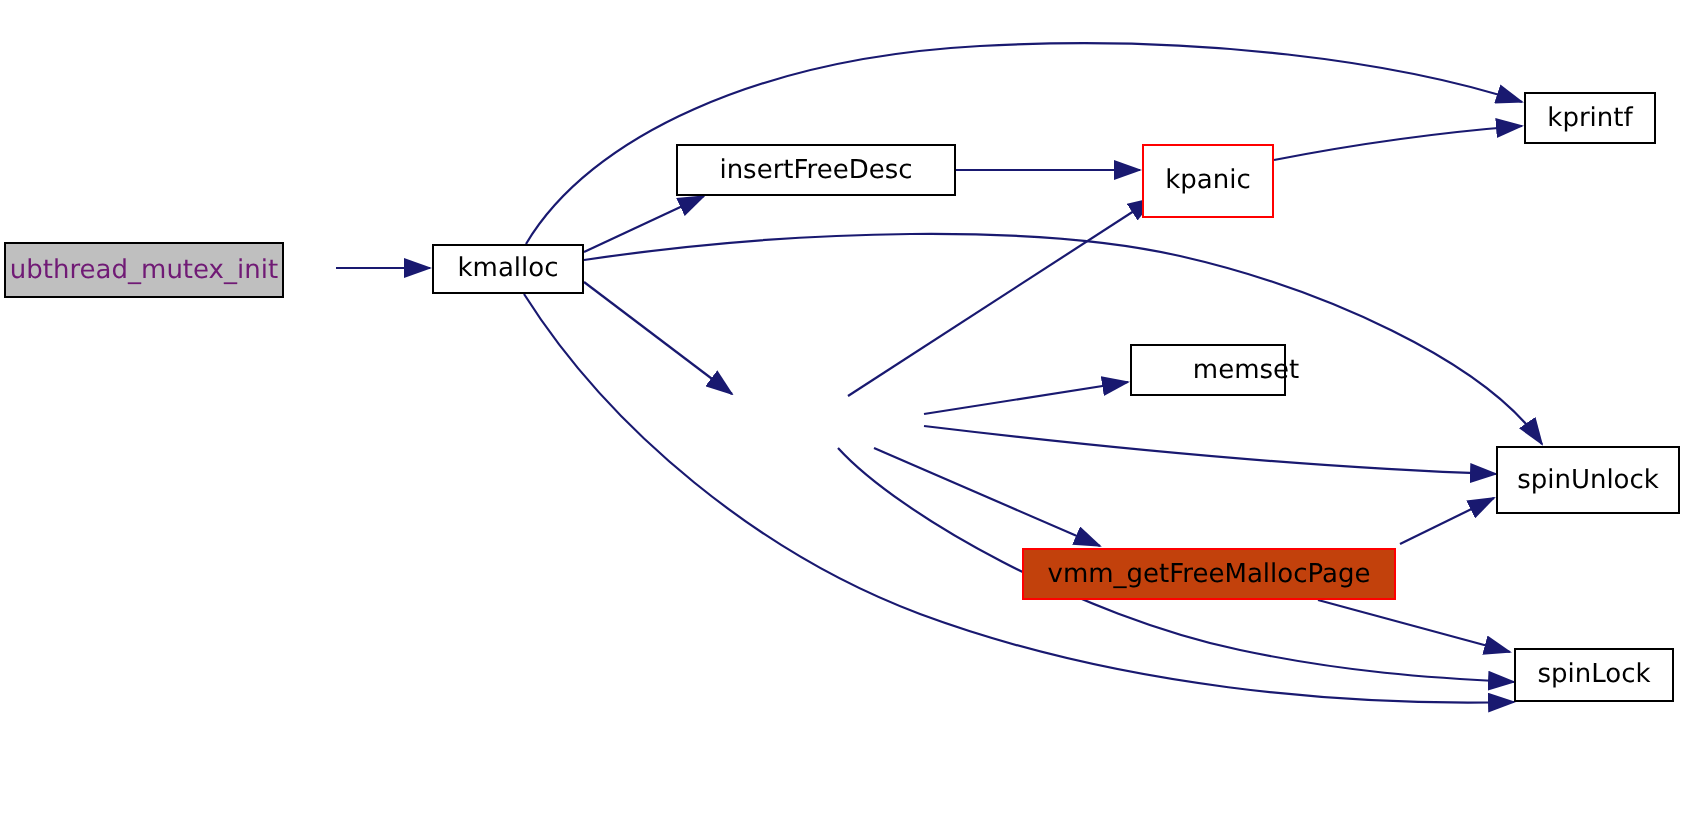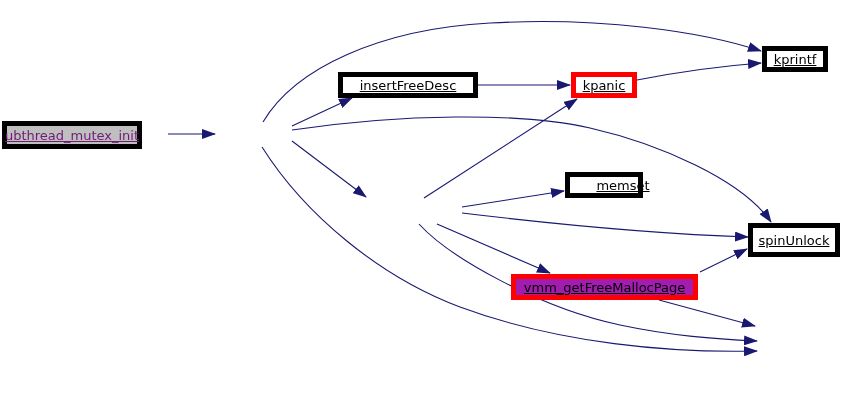--- a/index.html
+++ b/index.html
@@ -10,26 +10,25 @@
     font-family:"DejaVu Sans","Liberation Sans",sans-serif;
     overflow:hidden;
   }
   .edge-layer{
     position:absolute;left:0;top:0;width:848px;height:407px;
   }
   .node-layer{position:absolute;left:0;top:0;width:848px;height:407px;}
   .node{
     position:absolute;
     box-sizing:border-box;
-    border:5px solid #8b5cf6;
+    border:1px solid #8b5cf6;
     background:#fff;
     display:flex;align-items:center;justify-content:center;
     font-size:13px;line-height:1;color:#000;
     white-space:nowrap;
-    text-decoration:underline;
   }
   .node[data-interactable="true"]{cursor:pointer;}
 </style>
 </head>
 <body>
 
 <div class="canvas" data-interactable="false">
   <svg class="edge-layer" id="edge-layer" data-interactable="false" viewBox="0 0 848 407" xmlns="http://www.w3.org/2000/svg">
       <defs>
         <marker id="arrowhead" viewBox="0 0 14 10" refX="13" refY="5" markerWidth="14" markerHeight="10" markerUnits="userSpaceOnUse" orient="auto">
@@ -47,20 +46,22 @@
       <path d="M424,198 L577,99" fill="none" stroke="#191970" stroke-width="1.1" marker-end="url(#arrowhead)" data-interactable="false"></path>
       <path d="M462,207 L564,191" fill="none" stroke="#191970" stroke-width="1.1" marker-end="url(#arrowhead)" data-interactable="false"></path>
       <path d="M462,213 C570,226 660,234 748,237" fill="none" stroke="#191970" stroke-width="1.1" marker-end="url(#arrowhead)" data-interactable="false"></path>
       <path d="M437,224 L550,273" fill="none" stroke="#191970" stroke-width="1.1" marker-end="url(#arrowhead)" data-interactable="false"></path>
       <path d="M419,224 C450,258 540,308 620,325 C672,336 715,339 757,341" fill="none" stroke="#191970" stroke-width="1.1" marker-end="url(#arrowhead)" data-interactable="false"></path>
       <path d="M700,272 L747,249" fill="none" stroke="#191970" stroke-width="1.1" marker-end="url(#arrowhead)" data-interactable="false"></path>
       <path d="M659,300 L755,326" fill="none" stroke="#191970" stroke-width="1.1" marker-end="url(#arrowhead)" data-interactable="false"></path>
     </svg>
   <div class="node-layer" id="node-layer" data-interactable="false">
       <div class="node" data-interactable="false" style="left: 2px; top: 121px; width: 140px; height: 28px; background: rgb(191, 191, 191); border-color: rgb(0, 0, 0); color: #701a75;">ubthread_mutex_init</div>
+      <div class="node" data-interactable="true" style="left: 216px; top: 122px; width: 76px; height: 25px; background: rgb(255, 255, 255); border-color: rgb(0, 0, 0); color: rgb(0, 0, 0);">kmalloc</div>
       <div class="node" data-interactable="true" style="left: 338px; top: 72px; width: 140px; height: 26px; background: rgb(255, 255, 255); border-color: rgb(0, 0, 0); color: rgb(0, 0, 0);">insertFreeDesc</div>
-      <div class="node" data-interactable="true" style="left: 571px; top: 72px; width: 66px; height: 26px; background: rgb(255, 255, 255); border-color: rgb(255, 0, 0); color: rgb(0, 0, 0);">kpanic</div>
+      <div class="node" data-interactable="true" style="left: 571px; top: 72px; width: 66px; height: 37px; background: rgb(255, 255, 255); border-color: rgb(255, 0, 0); color: rgb(0, 0, 0);">kpanic</div>
       <div class="node" data-interactable="true" style="left: 762px; top: 46px; width: 66px; height: 26px; background: rgb(255, 255, 255); border-color: rgb(0, 0, 0); color: rgb(0, 0, 0);">kprintf</div>
       <div class="node" data-interactable="true" style="left: 565px; top: 172px; width: 78px; height: 26px; background: rgb(255, 255, 255); border-color: rgb(0, 0, 0); color: rgb(0, 0, 0); padding-left: 38px;">memset</div>
       <div class="node" data-interactable="true" style="left: 748px; top: 223px; width: 92px; height: 34px; background: rgb(255, 255, 255); border-color: rgb(0, 0, 0); color: rgb(0, 0, 0);">spinUnlock</div>
-      <div class="node" data-interactable="true" style="left: 511px; top: 274px; width: 187px; height: 26px; background: #a21caf; border-color: rgb(255, 0, 0); color: rgb(0, 0, 0);">vmm_getFreeMallocPage</div>
+      <div class="node" data-interactable="true" style="left: 511px; top: 274px; width: 187px; height: 26px; background: #c2410c; border-color: rgb(255, 0, 0); color: rgb(0, 0, 0);">vmm_getFreeMallocPage</div>
+      <div class="node" data-interactable="true" style="left: 757px; top: 324px; width: 80px; height: 27px; background: rgb(255, 255, 255); border-color: rgb(0, 0, 0); color: rgb(0, 0, 0);">spinLock</div>
     </div>
 </div>
 
 </body></html>

